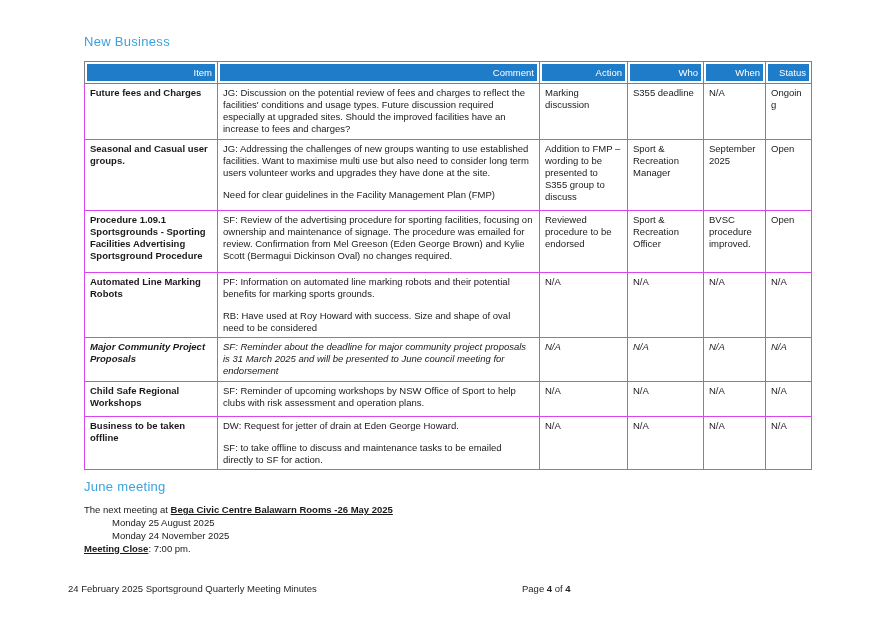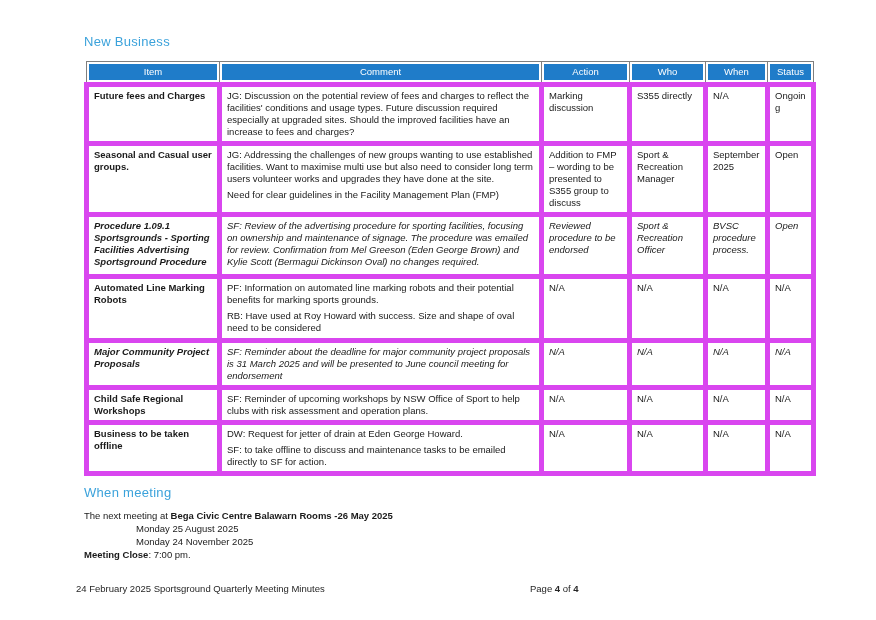--- a/index.html
+++ b/index.html
@@ -26,54 +26,54 @@
     border-collapse: collapse;
     table-layout: fixed;
     width: 727px;
     font-size: 9.5px;
     line-height: 12px;
   }
   table.minutes th {
     background: #1f7cc9;
     color: #ffffff;
     font-weight: 400;
-    text-align: center;
+    text-align: right;
     vertical-align: middle;
     padding: 4px 5px;
     border: 1px solid #7f7f7f;
     box-shadow: inset 0 0 0 2px #ffffff;
     height: 22px;
     box-sizing: border-box;
     font-size: 9.5px;
   }
   table.minutes td {
-    border: 5px solid #d946ef;
+    border: 1px solid #d946ef;
     vertical-align: top;
     padding: 3px 5px;
     box-sizing: border-box;
     word-wrap: break-word;
   }
   td.item-cell { font-weight: 700; }
-  .para + .para { margin-top: 4px; }
+  .para + .para { margin-top: 10px; }
   tr.r1 td { height: 56px; }
   tr.r2 td { height: 71px; }
-  tr.r3 td { height: 62px; font-style: italic; }
+  tr.r3 td { height: 62px; }
   tr.r4 td { height: 64px; }
   tr.r5 td { height: 44px; font-style: italic; }
   tr.r6 td { height: 35px; }
   tr.r7 td { height: 47px; }
   .next-meeting { margin-top: 9px; }
   .next-meeting .section-heading { margin-bottom: 9px; }
   .nm-line { font-size: 9.5px; line-height: 13px; margin: 0; }
-  .nm-bold { font-weight: 700; }
-  .nm-dates { margin-left: 52px; font-size: 9.5px; line-height: 13px; }
+  .nm-bold { font-weight: 700; text-decoration: underline; }
+  .nm-dates { margin-left: 28px; font-size: 9.5px; line-height: 13px; }
   .close-line { font-size: 9.5px; }
   .footer {
     position: absolute;
-    left: 76px;
+    left: 68px;
     top: 583px;
     width: 727px;
     font-size: 9.5px;
     color: #262626;
   }
   .footer .page-num { position: absolute; left: 418px; top: 0; padding-left: 36px; }
   .footer .bold-num { font-weight: 700; }
 </style>
 </head>
 <body>
@@ -100,41 +100,41 @@
           <th>Who</th>
           <th>When</th>
           <th>Status</th>
         </tr>
       </thead>
       <tbody>
         <tr class="r1">
           <td class="item-cell">Future fees and Charges</td>
           <td>JG: Discussion on the potential review of fees and charges to reflect the facilities' conditions and usage types. Future discussion required especially at upgraded sites. Should the improved facilities have an increase to fees and charges?</td>
           <td>Marking discussion</td>
-          <td>S355 directly</td>
+          <td>S355 deadline</td>
           <td>N/A</td>
           <td>Ongoing</td>
         </tr>
         <tr class="r2">
           <td class="item-cell">Seasonal and Casual user groups.</td>
           <td>
               <div class="para">JG: Addressing the challenges of new groups wanting to use established facilities. Want to maximise multi use but also need to consider long term users volunteer works and upgrades they have done at the site.</div>
               <div class="para">Need for clear guidelines in the Facility Management Plan (FMP)</div>
             </td>
           <td>Addition to FMP – wording to be presented to S355 group to discuss</td>
           <td>Sport &amp; Recreation Manager</td>
           <td>September 2025</td>
           <td>Open</td>
         </tr>
         <tr class="r3">
           <td class="item-cell">Procedure 1.09.1 Sportsgrounds - Sporting Facilities Advertising Sportsground Procedure</td>
           <td>SF: Review of the advertising procedure for sporting facilities, focusing on ownership and maintenance of signage. The procedure was emailed for review. Confirmation from Mel Greeson (Eden George Brown) and Kylie Scott (Bermagui Dickinson Oval) no changes required.</td>
           <td>Reviewed procedure to be endorsed</td>
           <td>Sport &amp; Recreation Officer</td>
-          <td>BVSC procedure process.</td>
+          <td>BVSC procedure improved.</td>
           <td>Open</td>
         </tr>
         <tr class="r4">
           <td class="item-cell">Automated Line Marking Robots</td>
           <td>
               <div class="para">PF: Information on automated line marking robots and their potential benefits for marking sports grounds.</div>
               <div class="para">RB: Have used at Roy Howard with success. Size and shape of oval need to be considered</div>
             </td>
           <td>N/A</td>
           <td>N/A</td>
@@ -165,21 +165,21 @@
             </td>
           <td>N/A</td>
           <td>N/A</td>
           <td>N/A</td>
           <td>N/A</td>
         </tr>
       </tbody>
     </table>
 
     <div class="next-meeting">
-      <h2 class="section-heading">When meeting</h2>
+      <h2 class="section-heading">June meeting</h2>
       <p class="nm-line"><span>The next meeting at </span><span class="nm-bold">Bega Civic Centre Balawarn Rooms -26 May 2025</span></p>
       <div class="nm-dates">
         <div>Monday 25 August 2025</div>
         <div>Monday 24 November 2025</div>
       </div>
       <p class="nm-line close-line"><span class="nm-bold">Meeting Close</span><span>: 7:00 pm.</span></p>
     </div>
 
   </div>
 

